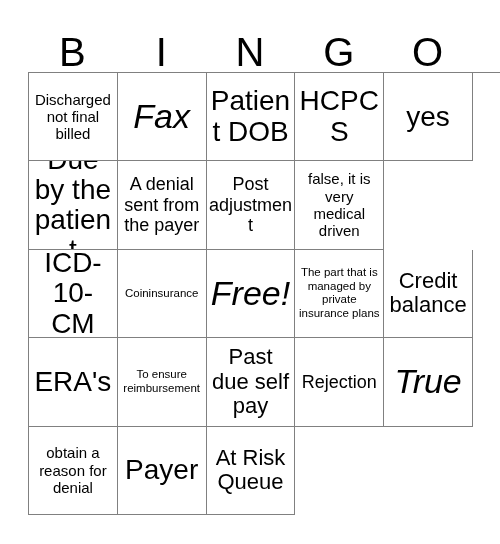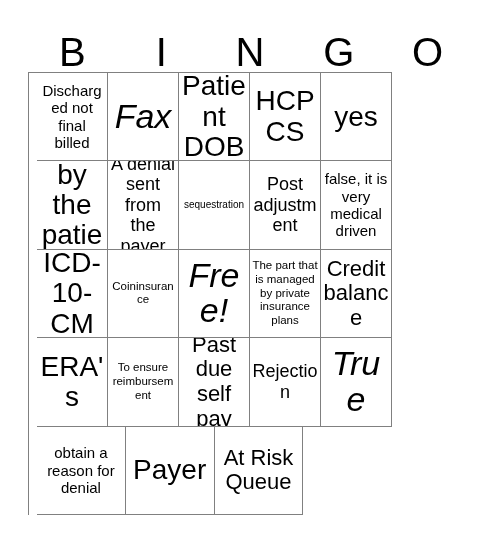--- a/index.html
+++ b/index.html
@@ -35,25 +35,24 @@
     justify-content: center;
     font-size: 40px;
     line-height: 1;
     font-weight: 400;
     letter-spacing: 0;
     color: #000;
   }
 
   
   .grid {
-    width: 364px;
+    width: 472px;
     border-top: 1px solid #808080;
     border-left: 1px solid #808080;
     box-sizing: border-box;
-    padding-left: 8px;
   }
   .grid-row {
     display: flex;
     width: 100%;
     height: 88.4px;
   }
   .cell {
     width: 88.8px;
     box-sizing: border-box;
     border-right: 1px solid #808080;
@@ -117,23 +116,20 @@
         </div>
     </div>
 
     <div class="grid-row">
       <div class="cell fs-xl">
           <span class="cell-text">Due by the patient</span>
         </div>
       <div class="cell fs-md">
           <span class="cell-text">A denial sent from the payer</span>
         </div>
-      <div class="cell fs-xxs">
-          <span class="cell-text">sequestration</span>
-        </div>
       <div class="cell fs-md">
           <span class="cell-text">Post adjustment</span>
         </div>
       <div class="cell fs-sm">
           <span class="cell-text">false, it is very medical driven</span>
         </div>
     </div>
 
     <div class="grid-row">
       <div class="cell fs-xl">

